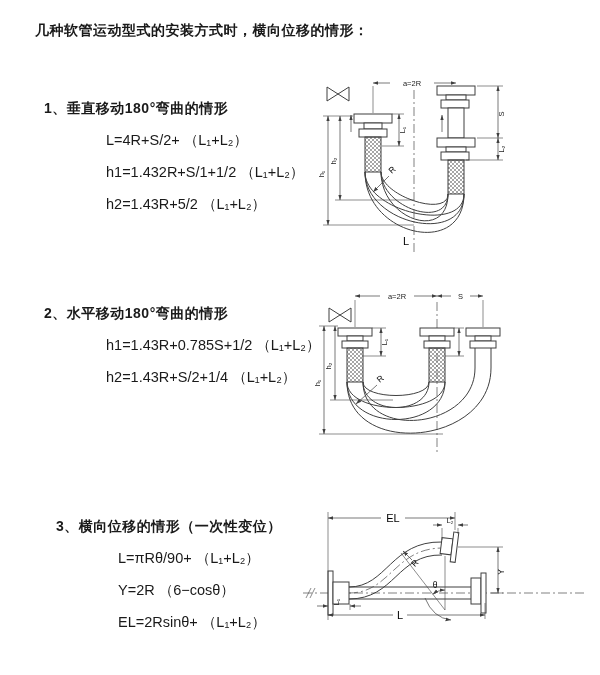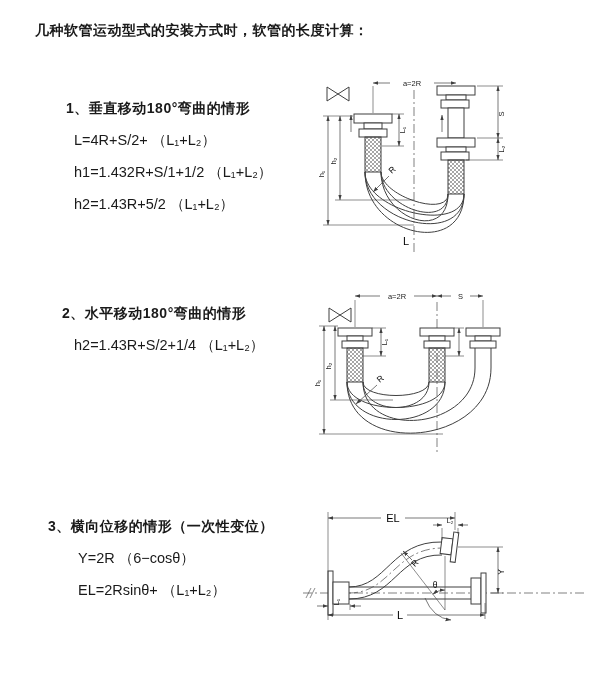--- a/index.html
+++ b/index.html
@@ -1,22 +1,22 @@
 <!DOCTYPE html>
 <html><head>
 <meta charset="utf-8">
 <style>
   html,body{margin:0;padding:0;background:#ffffff;}
   body{width:600px;height:675px;position:relative;overflow:hidden;
        font-family:"Liberation Sans","DejaVu Sans",sans-serif;color:#1a1a1a;}
   .abs{position:absolute;}
   .title{font-size:14px;font-weight:700;letter-spacing:.5px;}
-  .heading{font-size:14px;font-weight:700;letter-spacing:.5px;text-align:center;}
+  .heading{font-size:14px;font-weight:700;letter-spacing:.5px;}
   .formulas{margin:13px 0 0 30px;}
-  .formula{font-size:14.5px;line-height:19px;margin-bottom:13px;white-space:nowrap;}
+  .formula{font-size:14.5px;line-height:19px;margin-bottom:13px;white-space:nowrap;margin-left:32px;}
   svg{position:absolute;overflow:visible;}
   .ln{stroke:#3f3f3f;stroke-width:1;fill:none;}
   .fl{fill:#ffffff;stroke:#3f3f3f;stroke-width:1;}
   .braid{fill:url(#braidpat);stroke:#3f3f3f;stroke-width:1;}
   .dim{stroke:#3f3f3f;stroke-width:.7;fill:none;}
   .ext{stroke:#3f3f3f;stroke-width:.6;fill:none;}
   .cl{stroke:#4a4a4a;stroke-width:.7;fill:none;stroke-dasharray:9 3 2 3;}
   .lbl{font-family:"Liberation Sans","DejaVu Sans",sans-serif;font-size:7.5px;fill:#222;}
   .lblm{font-size:8.5px;}
   .lbll{font-size:11px;}
@@ -28,41 +28,43 @@
   <defs>
     <marker id="ah" viewBox="0 0 10 10" refX="9.2" refY="5" markerWidth="8.5" markerHeight="8.5" orient="auto-start-reverse">
       <path d="M0,2 L9.5,5 L0,8 Z" fill="#3f3f3f"></path>
     </marker>
     <pattern id="braidpat" width="4" height="4" patternUnits="userSpaceOnUse">
       <path d="M0,0 L4,4 M0,4 L4,0" stroke="#6a6a6a" stroke-width="0.6"></path>
     </pattern>
   </defs>
 </svg>
 
-<div class="abs title" style="left:35px;top:22px;">几种软管运动型式的安装方式时，软管的长度计算：</div>
+<div class="abs title" style="left:35px;top:22px;">几种软管运动型式的安装方式时，横向位移的情形：</div>
 
 <section class="abs" style="left:44px;top:100px;">
   <div class="heading">1、垂直移动180°弯曲的情形</div>
   <div class="formulas">
     <div class="formula">L=4R+S/2+ （L₁+L₂）</div>
     <div class="formula">h1=1.432R+S/1+1/2 （L₁+L₂）</div>
     <div class="formula">h2=1.43R+5/2 （L₁+L₂）</div>
   </div>
 </section>
 
 <section class="abs" style="left:44px;top:305px;">
   <div class="heading">2、水平移动180°弯曲的情形</div>
   <div class="formulas">
+    <div class="formula">h1=1.43R+0.785S+1/2 （L₁+L₂）</div>
     <div class="formula">h2=1.43R+S/2+1/4 （L₁+L₂）</div>
   </div>
 </section>
 
-<section class="abs" style="left:48px;top:518px;">
+<section class="abs" style="left:56px;top:518px;">
   <div class="heading">3、横向位移的情形（一次性变位）</div>
   <div class="formulas">
+    <div class="formula">L=πRθ/90+ （L₁+L₂）</div>
     <div class="formula">Y=2R （6−cosθ）</div>
     <div class="formula">EL=2Rsinθ+ （L₁+L₂）</div>
   </div>
 </section>
 
 <svg style="left:293px;top:68px;" width="270" height="190" viewBox="0 0 270 190">
 
   <g>
     <path class="cl" d="M121,22 V186"></path>
   </g>

